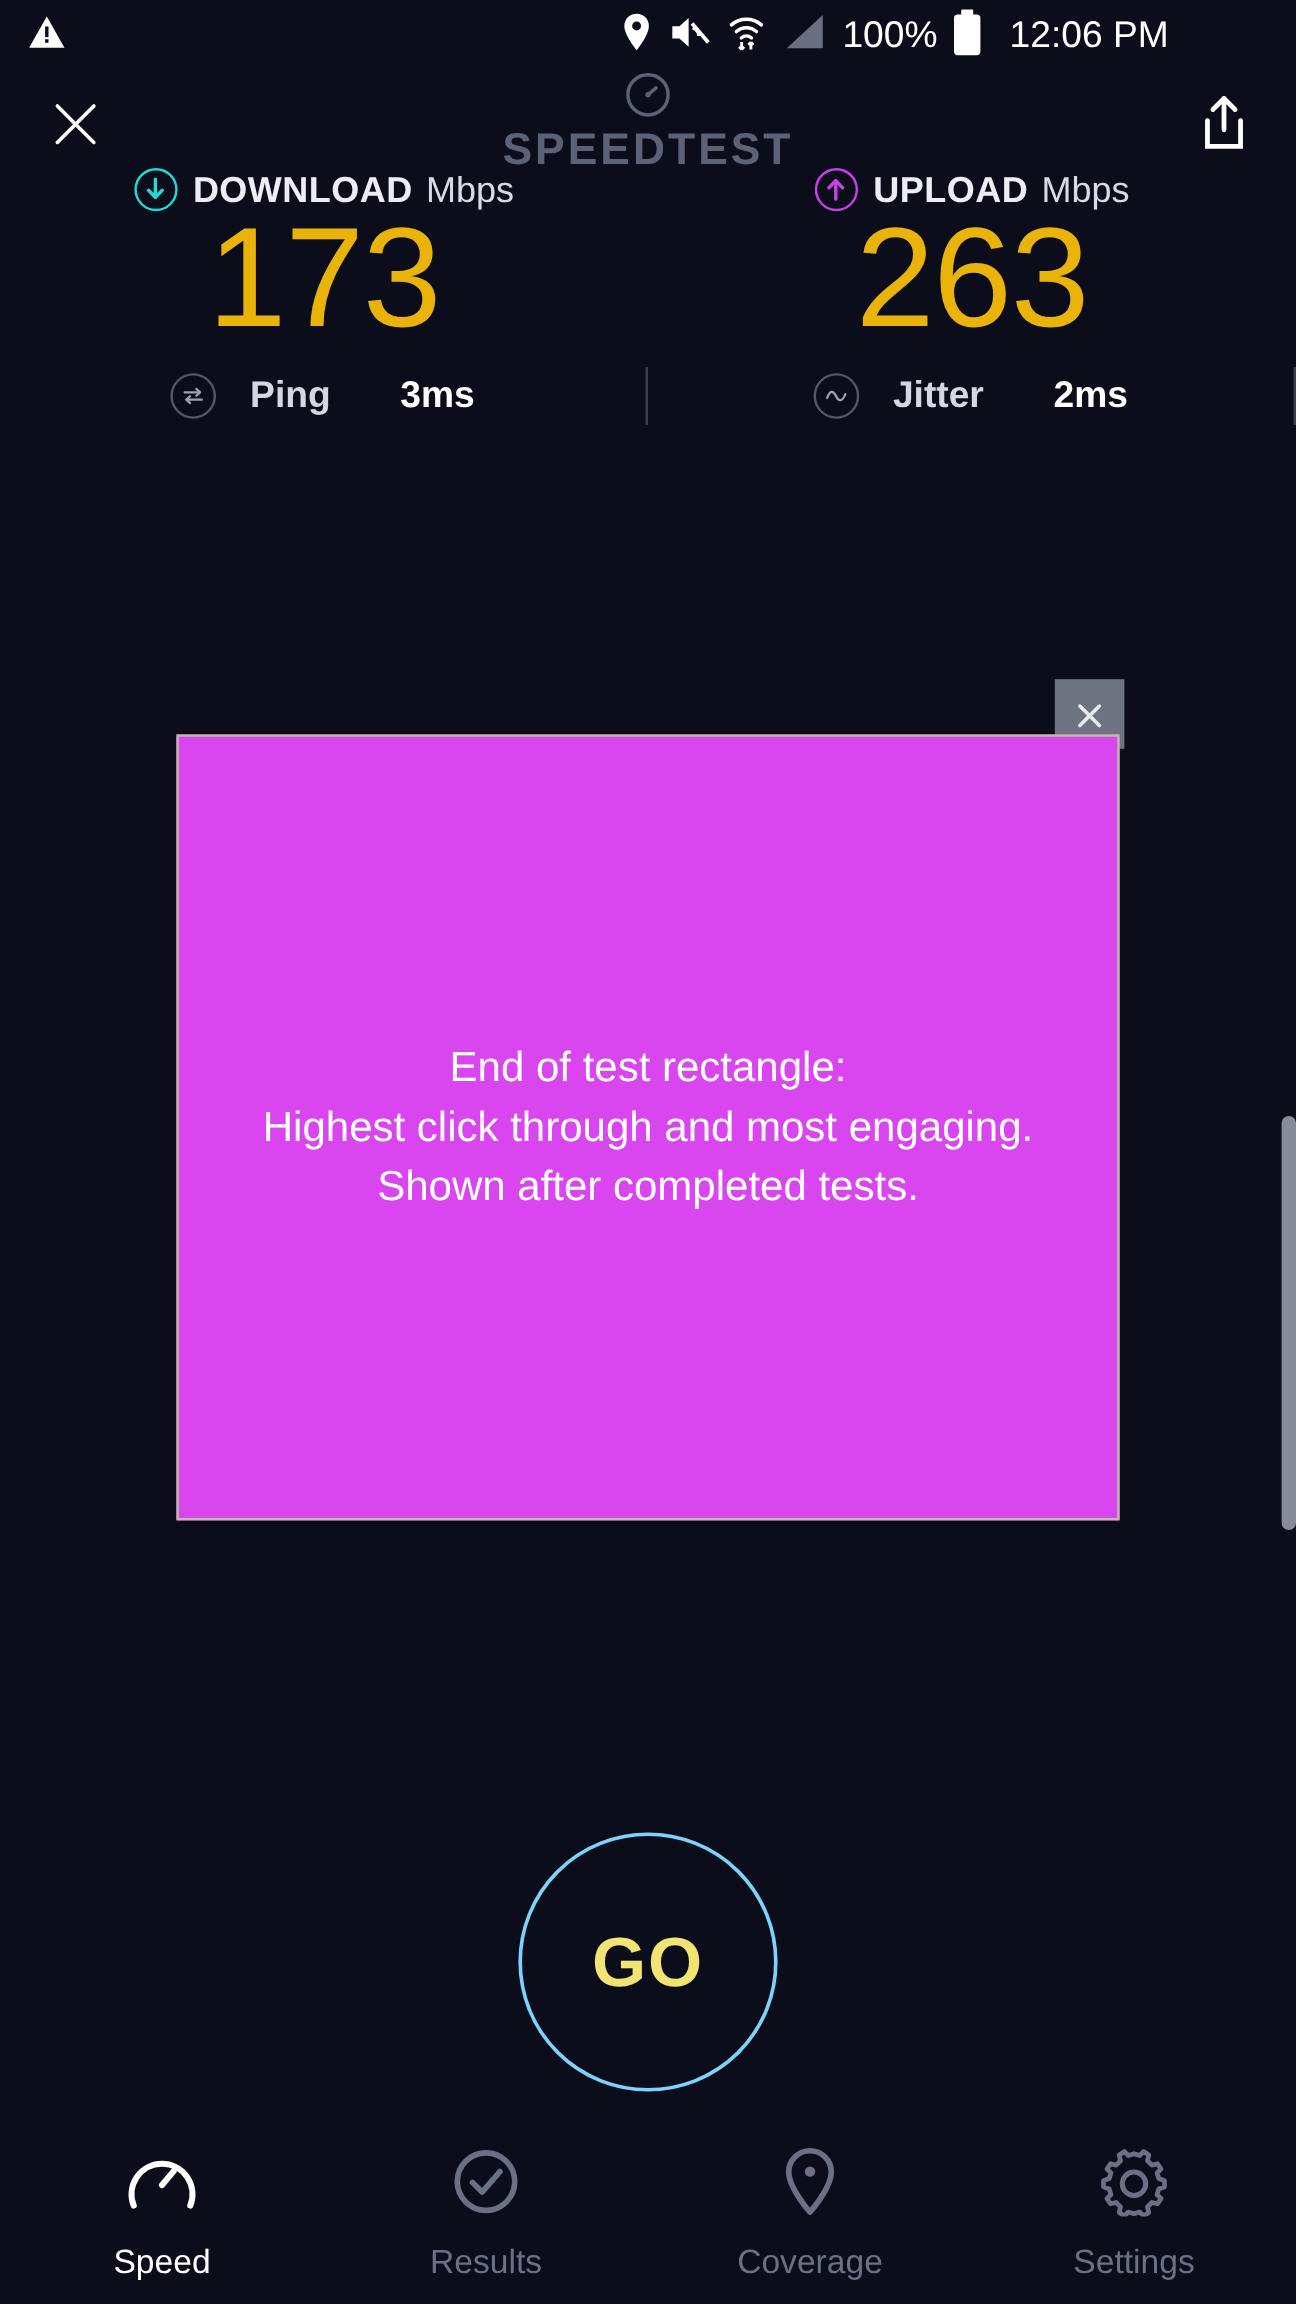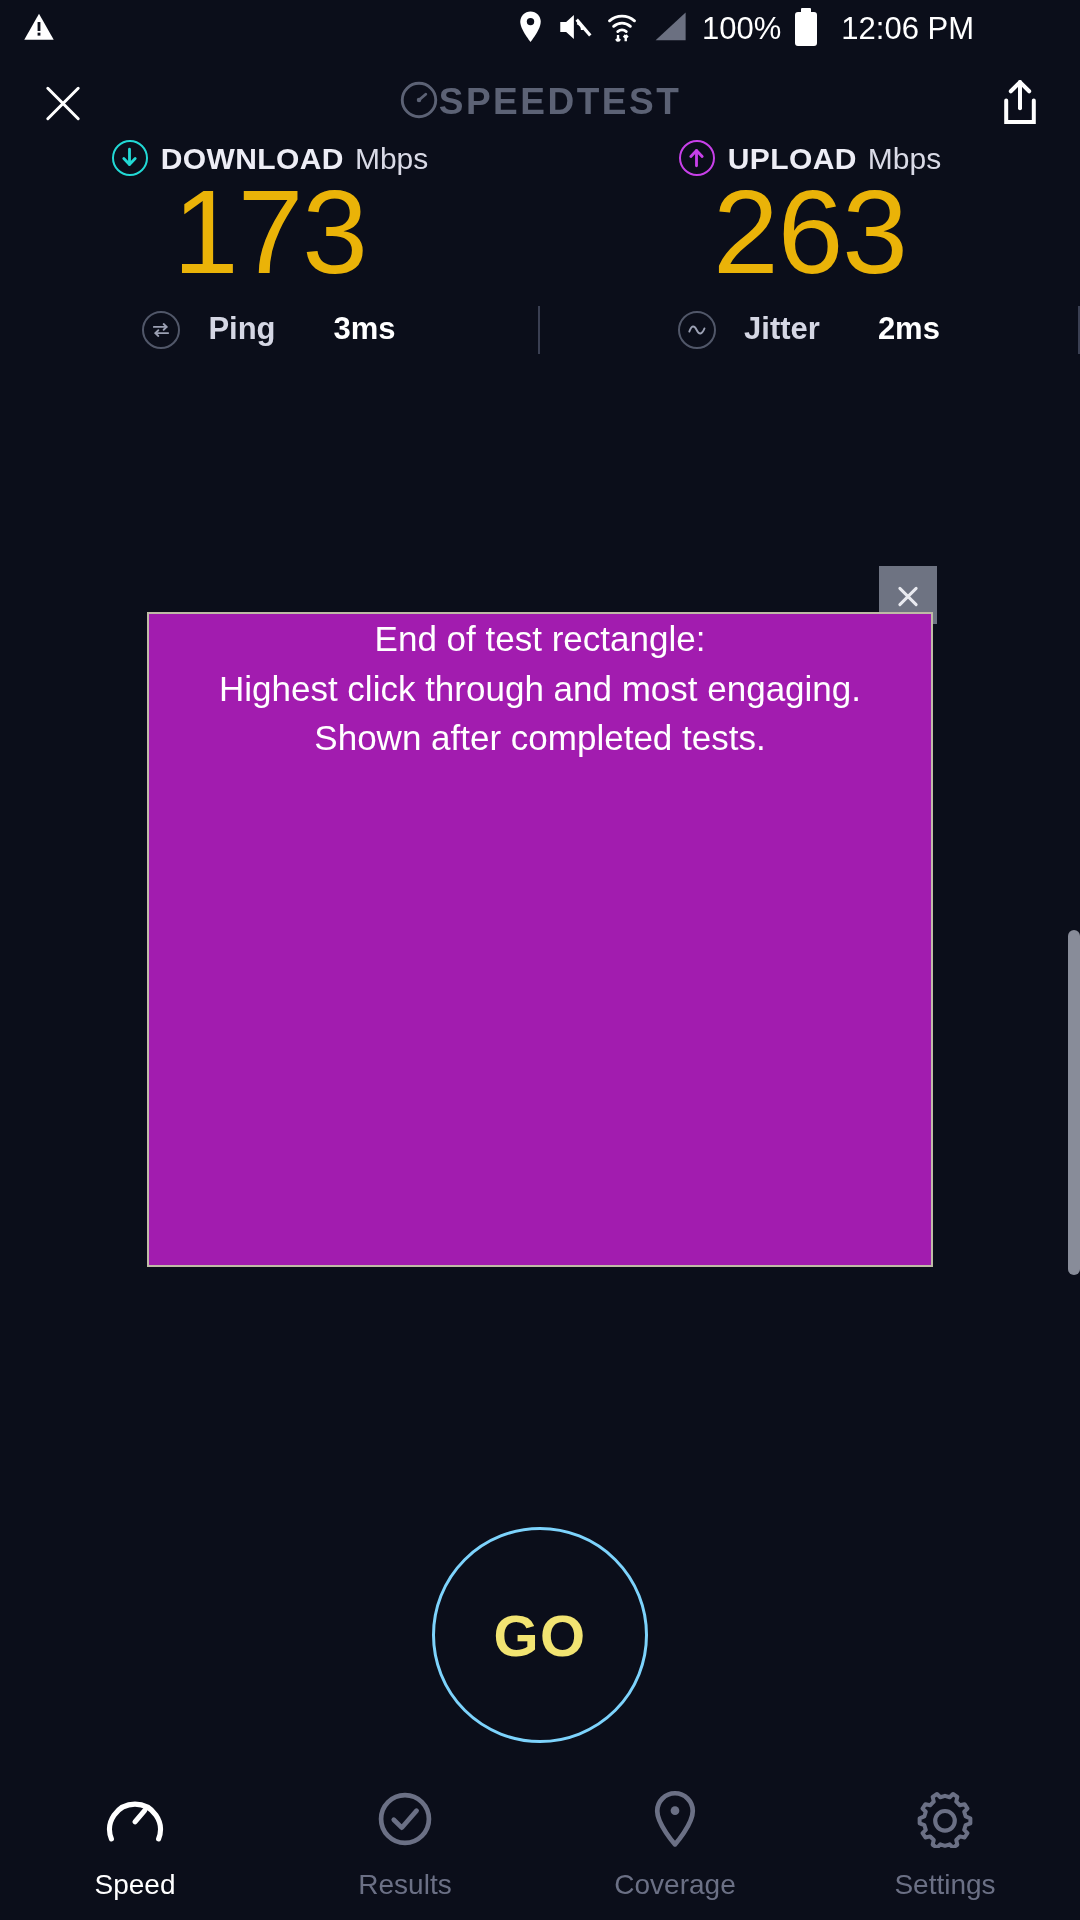--- a/index.html
+++ b/index.html
@@ -48,20 +48,21 @@
   .close-x:before, .close-x:after {
     content:""; position:absolute; top:50%; left:0;
     width:100%; height:3px; background:#fff; border-radius:2px;
   }
   .close-x:before { transform:rotate(45deg); }
   .close-x:after  { transform:rotate(-45deg); }
   .brand {
     position:absolute; left:0; width:1080px;
     display:flex; align-items:center; justify-content:center; 
     pointer-events:none;
+    flex-direction:column;
   }
   .brand-text {
     font-size:37px; font-weight:700; letter-spacing:2.5px; color:#5C6275;
   }
   .share-icon { margin-left:auto; width:40px; height:46px; position:relative; cursor:pointer; }
 
   
   .speeds {
     position:absolute; top:140px; left:0; width:1080px;
     display:flex;
@@ -105,22 +106,22 @@
   }
   .ad-close .x { width:26px; height:26px; position:relative; }
   .ad-close .x:before, .ad-close .x:after {
     content:""; position:absolute; top:50%; left:0; width:100%; height:3px;
     background:#E9EAF0; border-radius:2px;
   }
   .ad-close .x:before { transform:rotate(45deg); }
   .ad-close .x:after  { transform:rotate(-45deg); }
   .ad-box {
     position:absolute;
-    background:#a21caf; border:2px solid #BFBBA6;
-    display:flex; justify-content:center;
+    background:#d946ef; border:2px solid #BFBBA6;
+    display:flex; align-items:center; justify-content:center;
     cursor:pointer;
   }
   .ad-text {
     text-align:center; color:#FFFFFF;
     font-size:35px; line-height:1.42; font-weight:400;
     font-family:"Liberation Sans", sans-serif;
     white-space:pre-line;
   }
   .scroll-thumb {
     position:absolute; right:0; width:12px; border-radius:6px;

